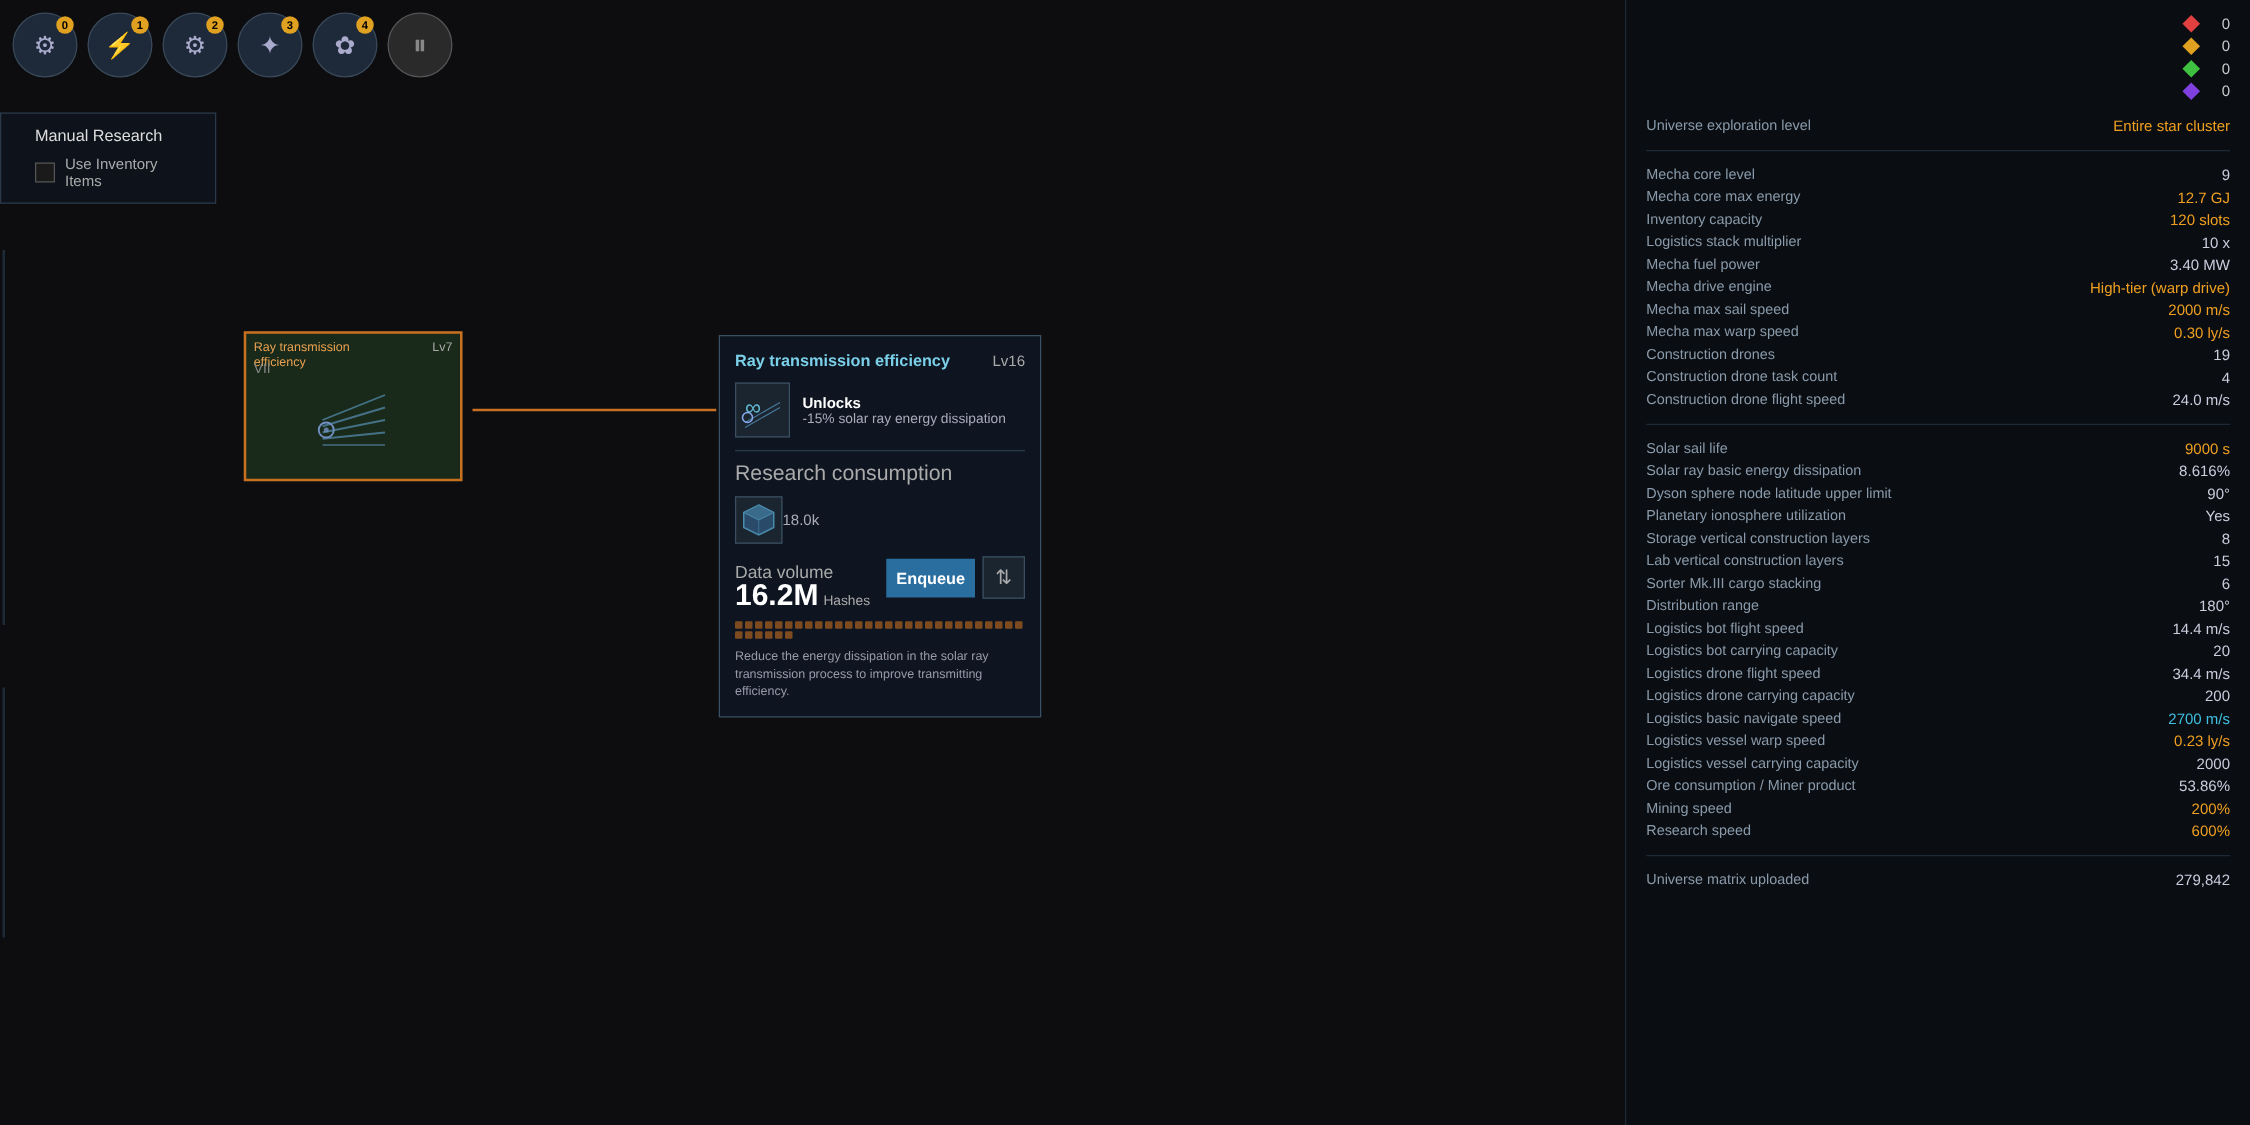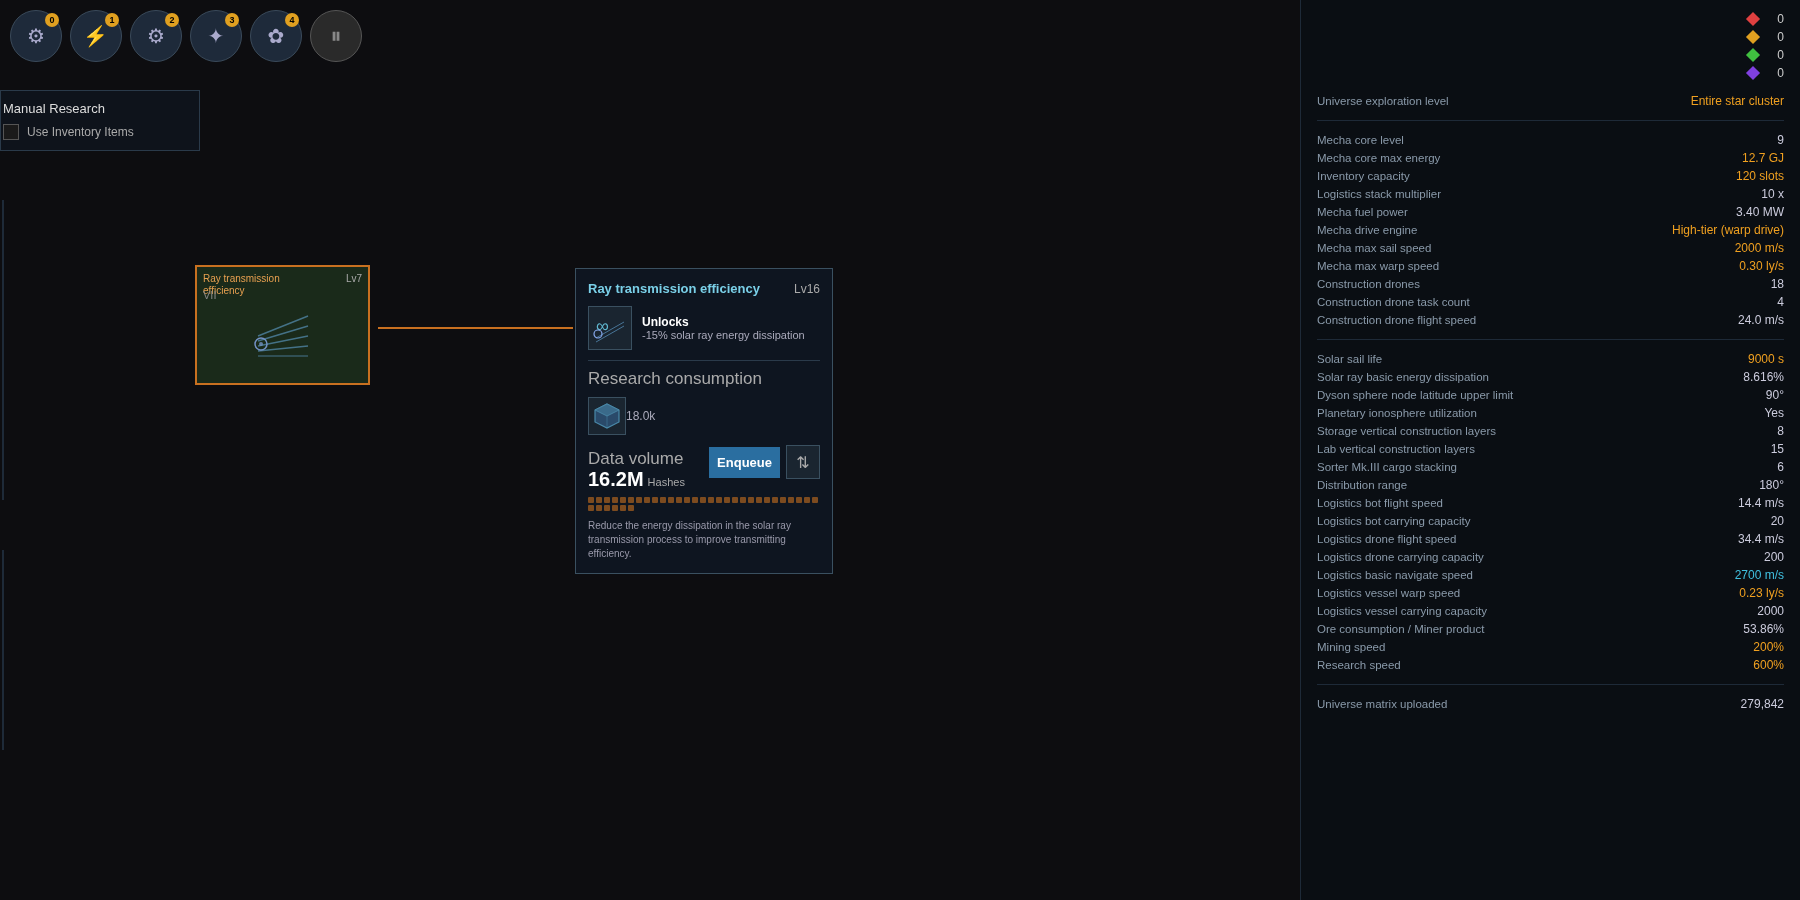--- a/index.html
+++ b/index.html
@@ -58,22 +58,22 @@
       font-size: 22px;
     }
 
     
     #manual-research {
       position: absolute;
       top: 90px;
       left: 0;
       background: rgba(15, 20, 28, 0.95);
       border: 1px solid #2a3a4a;
-      padding: 10px 2px;
-      width: 200px;
+      padding: 10px 27px;
+      width: 173px;
     }
     #manual-research .title {
       color: #ddd;
       font-size: 13px;
       margin-bottom: 8px;
     }
     .checkbox-row {
       display: flex;
       align-items: center;
       gap: 8px;
@@ -237,25 +237,25 @@
       font-size: 12px;
       color: #aab;
     }
     #tooltip .tt-data-row {
       display: flex;
       justify-content: space-between;
       align-items: flex-end;
       margin-bottom: 8px;
     }
     #tooltip .tt-data-label {
-      font-size: 17px;
+      font-size: 14px;
       color: #aaa;
     }
     #tooltip .tt-data-value {
-      font-size: 20px;
+      font-size: 24px;
       color: #fff;
       font-weight: bold;
       line-height: 1;
     }
     #tooltip .tt-data-unit {
       font-size: 11px;
       color: #aaa;
     }
     #tooltip .tt-action-row {
       display: flex;
@@ -578,21 +578,21 @@
       <div class="stat-row">
         <span class="stat-label">Mecha max sail speed</span>
         <span class="stat-value orange">2000 m/s</span>
       </div>
       <div class="stat-row">
         <span class="stat-label">Mecha max warp speed</span>
         <span class="stat-value orange">0.30 ly/s</span>
       </div>
       <div class="stat-row">
         <span class="stat-label">Construction drones</span>
-        <span class="stat-value ">18</span>
+        <span class="stat-value ">19</span>
       </div>
       <div class="stat-row">
         <span class="stat-label">Construction drone task count</span>
         <span class="stat-value ">4</span>
       </div>
       <div class="stat-row">
         <span class="stat-label">Construction drone flight speed</span>
         <span class="stat-value ">24.0 m/s</span>
       </div>
       <div class="stats-divider"></div>

